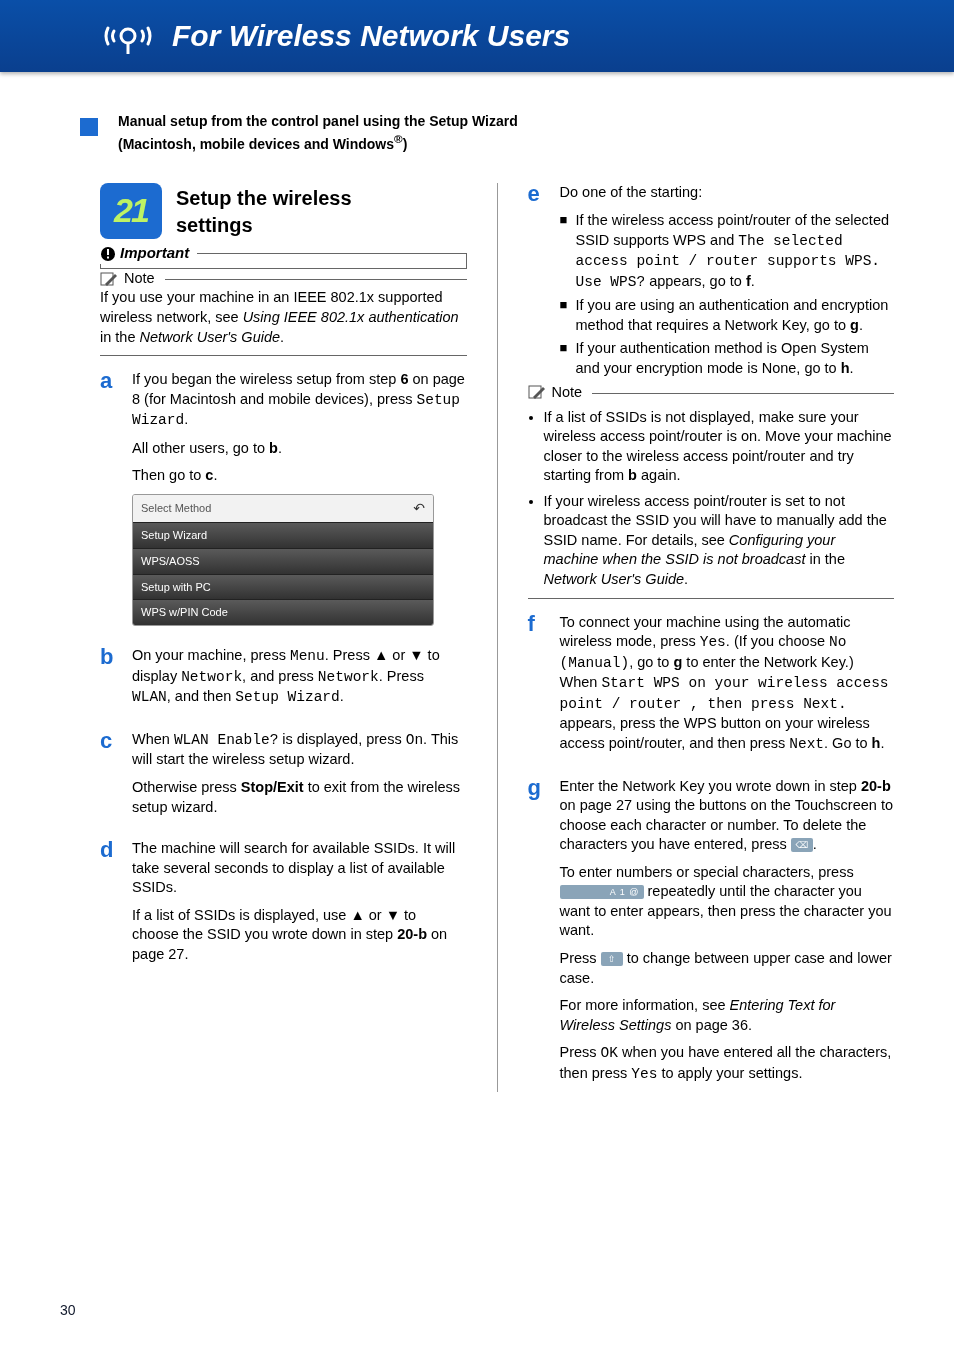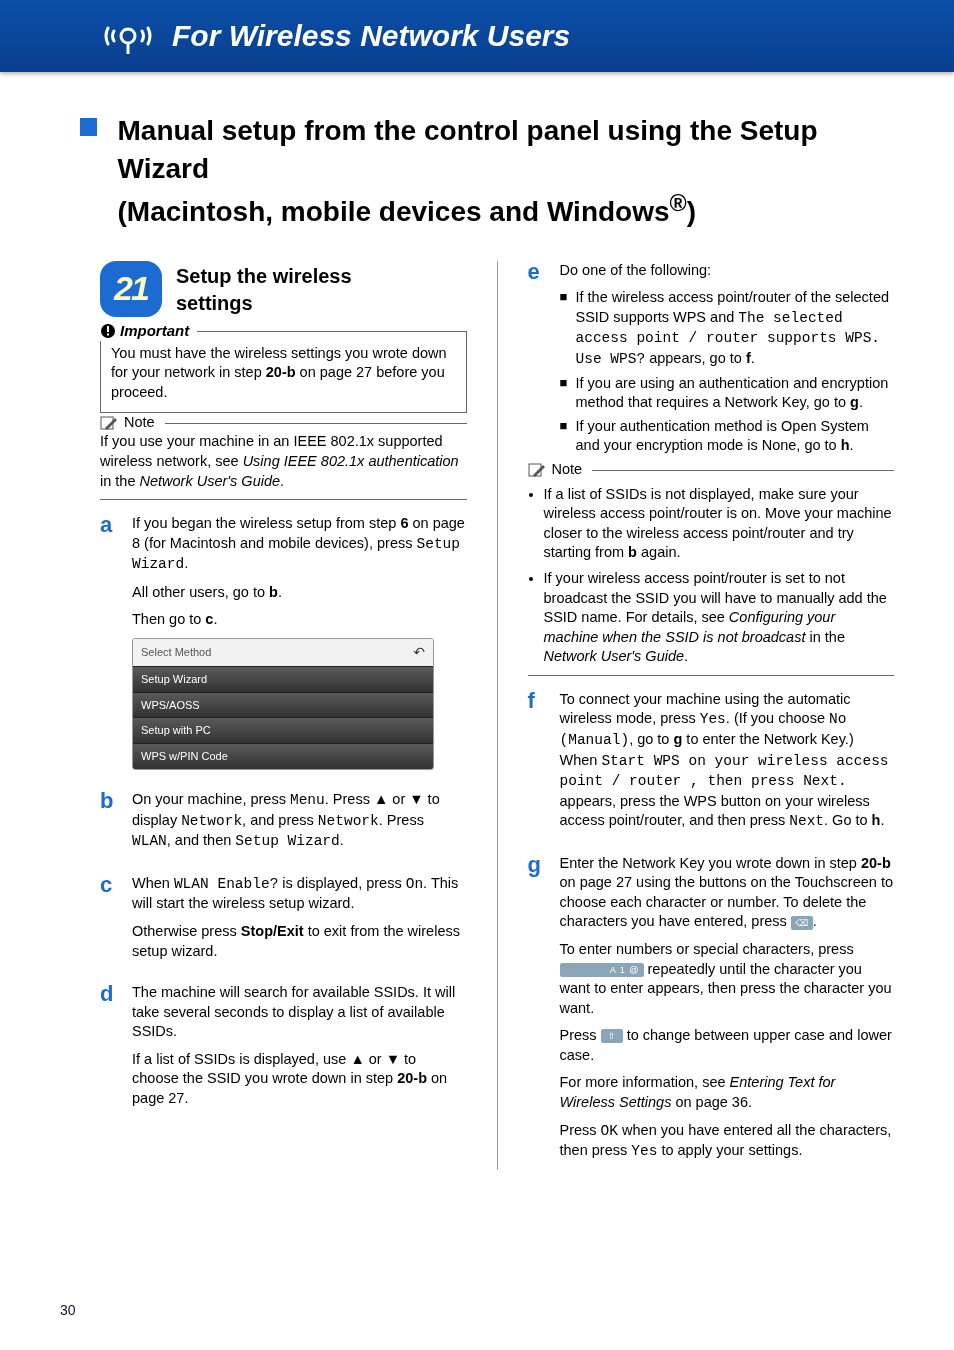--- a/index.html
+++ b/index.html
@@ -19,29 +19,29 @@
     align-items: center;
     padding-left: 100px;
     box-shadow: 0 2px 4px rgba(0,0,0,.3);
     margin-bottom: 40px;
   }
   .banner svg { margin-right: 16px; }
   .banner-title { font-size: 30px; font-weight: bold; font-style: italic; }
   .content { padding: 0 60px 60px 100px; }
   .main-title-wrap { display:flex; }
   .title-dot { width:18px; height:18px; background:#1c6bd0; margin-top:6px; margin-right:20px; margin-left:-20px;}
-  .main-title { font-size: 28px; font-weight:bold; margin-bottom: 30px; }
+  .main-title { font-size: 14px; font-weight:bold; margin-bottom: 30px; }
   .columns { display:flex; gap: 30px; }
   .col { flex:1; min-width:0; }
   .divider { width:1px; background:#999; }
   .step-box { display:flex; align-items:flex-start; margin-bottom:14px;}
   .step-num-box {
-    background:#1c6bd0; color:#fef9c3; font-size:34px; font-weight:bold; font-style:italic;
+    background:#1c6bd0; color:#bef264; font-size:34px; font-weight:bold; font-style:italic;
     width:62px; height:56px; display:flex; align-items:center; justify-content:center;
-    border-radius:16px; margin-right:14px; letter-spacing:-2px;
+    border-radius:8px; margin-right:14px; letter-spacing:-2px;
   }
   .step-title { font-size:20px; font-weight:bold; padding-top:2px; }
   .callout { border:1px solid #666; padding: 4px 10px 10px 10px; margin: 10px 0; position:relative; }
   .callout-header { position:absolute; top:-11px; left:-1px; background:#fff; padding-right:8px; font-weight:bold; display:flex; align-items:center; font-style:italic; font-size: 15px;}
   .callout-header svg { margin-right:4px;}
   .callout-body { padding-top: 8px; }
   .note-body { padding-top: 8px;}
   .note-box { margin: 10px 0; position:relative; border-top:1px solid #666; }
   .note-header { position:absolute; top:-11px; left:0; background:#fff; padding-right:10px; font-weight:normal; display:flex; align-items:center;}
   .note-header svg { margin-right:6px;}
@@ -111,23 +111,20 @@
 
       <div class="callout">
         <div class="callout-header">
           <svg width="16" height="16" viewBox="0 0 16 16">
               <circle cx="8" cy="8" r="7" fill="#000"></circle>
               <rect x="7" y="3" width="2" height="6" fill="#fff"></rect>
               <rect x="7" y="10.5" width="2" height="2" fill="#fff"></rect>
             </svg>
           <span>Important</span>
         </div>
-        <div class="callout-body">
-          <span>You must have the wireless settings you wrote down for your network in step </span><b>20-b</b><span> on page 27 before you proceed.</span>
-        </div>
       </div>
 
       <div class="note-box">
         <div class="note-header">
           <svg width="18" height="16" viewBox="0 0 18 16">
               <rect x="1" y="2" width="12" height="12" fill="none" stroke="#555"></rect>
               <path d="M5 13 L15 3 L17 5 L7 15 Z" fill="#555"></path>
             </svg>
           <span>Note</span>
         </div>
@@ -183,21 +180,21 @@
       </div>
     </div>
 
     <div class="divider"></div>
 
     <div class="col">
 
       <div class="letter-step" style="margin-top:0">
         <div class="letter">e</div>
         <div class="letter-body">
-          <p>Do one of the following:</p>
+          <p>Do one of the starting:</p>
           <div class="sub-bullet">
               <div class="sub-bullet-mark">■</div>
               <div class="sub-bullet-body"><span>If the wireless access point/router of the selected SSID supports WPS and </span><span class="mono">The selected access point / router supports WPS. Use WPS?</span><span> appears, go to </span><b>f</b><span>.</span></div>
             </div>
           <div class="sub-bullet">
               <div class="sub-bullet-mark">■</div>
               <div class="sub-bullet-body"><span>If you are using an authentication and encryption method that requires a Network Key, go to </span><b>g</b><span>.</span></div>
             </div>
           <div class="sub-bullet">
               <div class="sub-bullet-mark">■</div>

